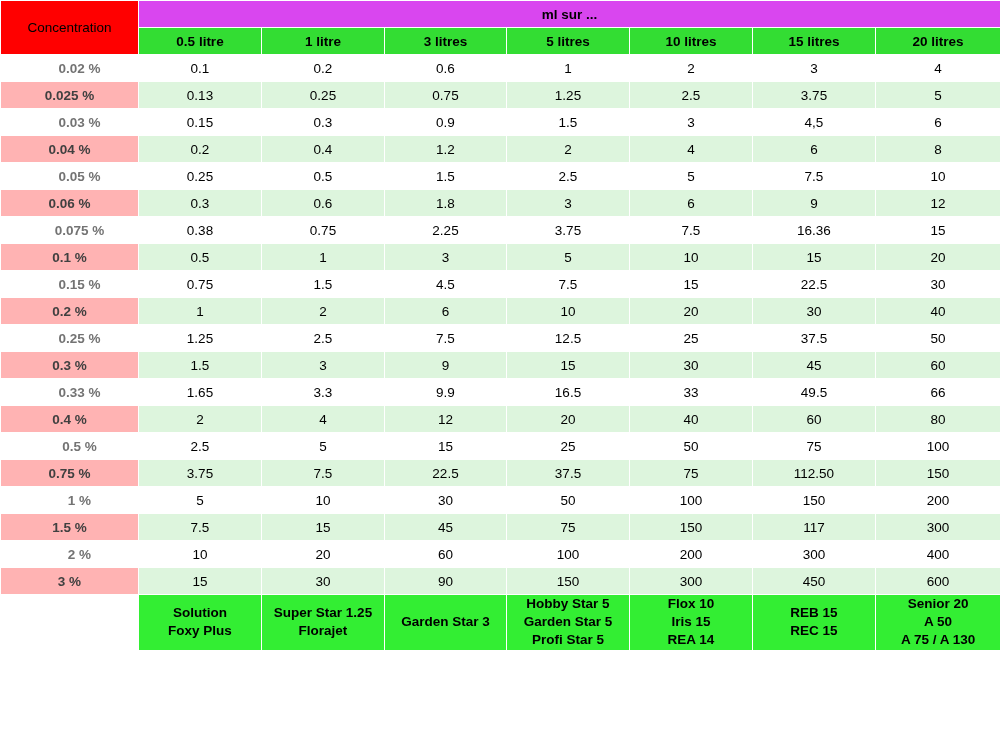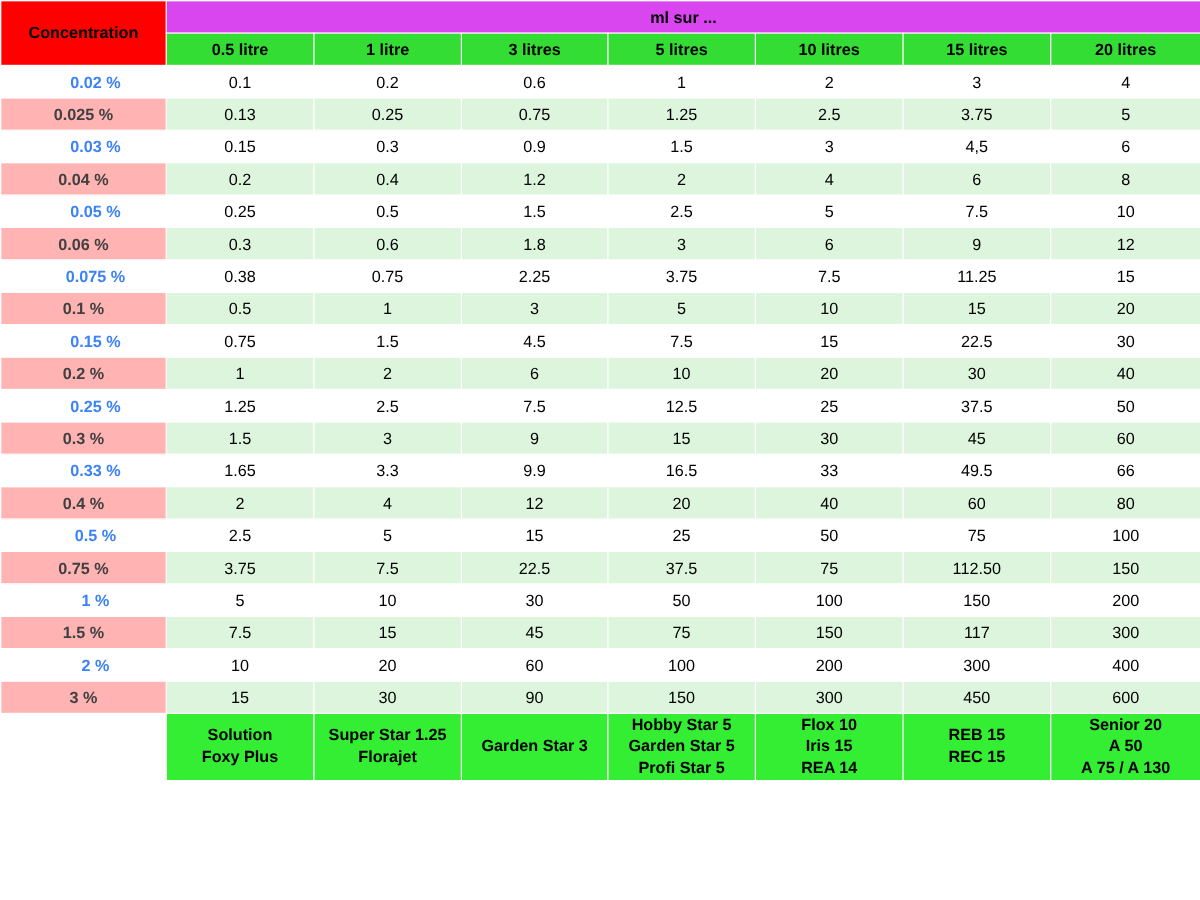--- a/index.html
+++ b/index.html
@@ -25,21 +25,21 @@
     text-align: center;
     vertical-align: middle;
     font-size: 13.5px;
     color: #000000;
     height: 27px;
   }
   
   .hdr-concentration {
     background: #ff0000;
     color: #ffffff;
-    font-weight: bold;
+    font-weight: normal;
     font-size: 14px;
     width: 138px;
     height: 55px;
   }
   .hdr-mlsur {
     background: #d946ef;
     color: #000000;
     font-weight: bold;
     font-size: 14px;
     height: 28px;
@@ -51,21 +51,21 @@
     color: #ffffff;
     font-weight: bold;
     font-size: 13.5px;
     height: 27px;
   }
   
   .conc {
     font-weight: bold;
     font-size: 13.5px;
   }
-  .conc.light { background: #ffffff; color: #3b82f6; padding-left: 20px; }
+  .conc.light { background: #ffffff; color: #737373; padding-left: 20px; }
   .conc.pink  { background: #ffb3b3; color: #404040; }
   
   .val.white { background: #ffffff; }
   .val.green { background: #ddf5dd; }
   
   .prod {
     background: #33ee33;
     color: #ffffff;
     font-weight: bold;
     font-size: 13.5px;
@@ -178,21 +178,21 @@
           <td class="val green">9</td>
           <td class="val green">12</td>
         </tr>
         <tr>
           <td class="conc light">0.075 %</td>
           <td class="val white">0.38</td>
           <td class="val white">0.75</td>
           <td class="val white">2.25</td>
           <td class="val white">3.75</td>
           <td class="val white">7.5</td>
-          <td class="val white">11.25</td>
+          <td class="val white">16.36</td>
           <td class="val white">15</td>
         </tr>
         <tr>
           <td class="conc pink">0.1 %</td>
           <td class="val green">0.5</td>
           <td class="val green">1</td>
           <td class="val green">3</td>
           <td class="val green">5</td>
           <td class="val green">10</td>
           <td class="val green">15</td>

